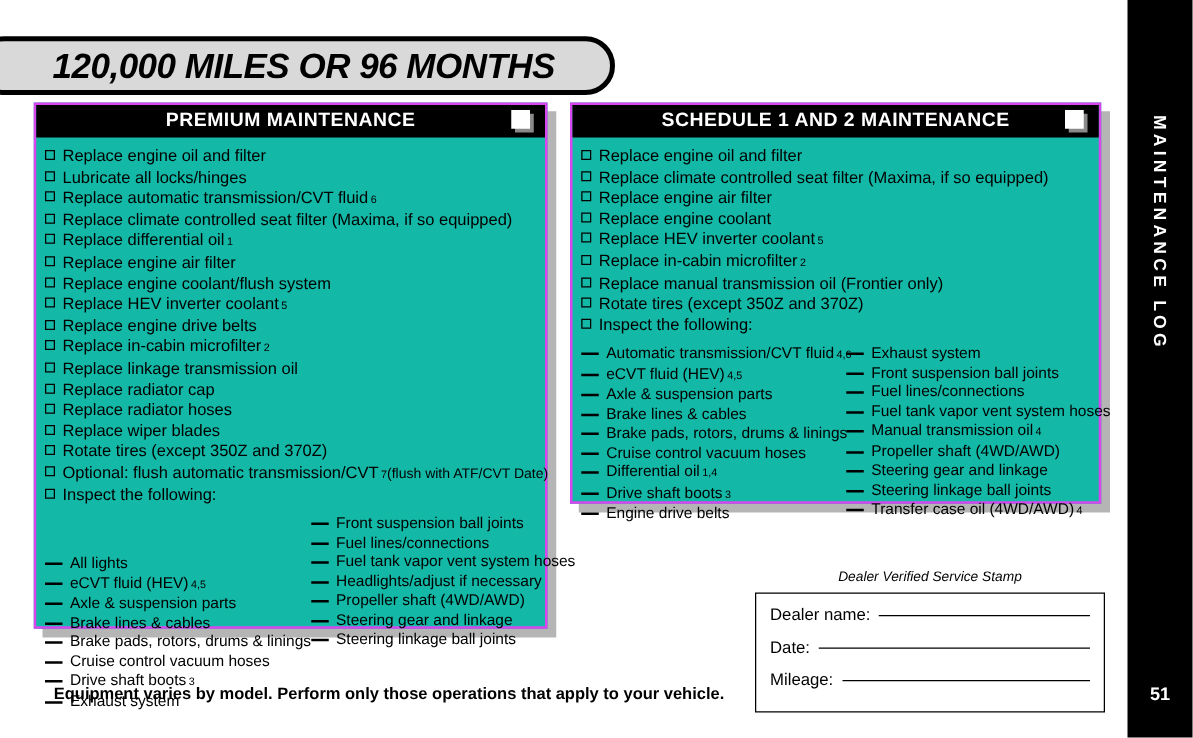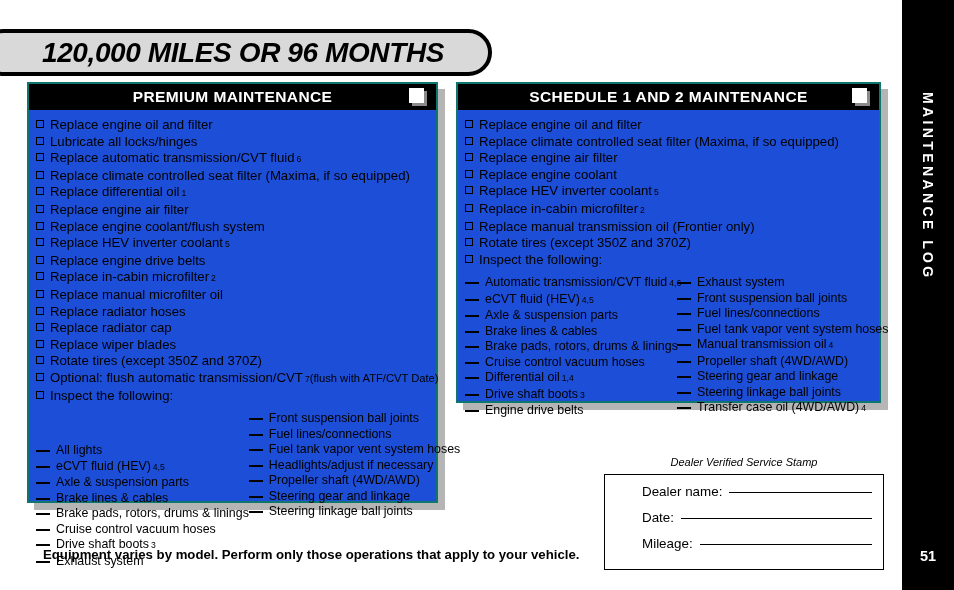--- a/index.html
+++ b/index.html
@@ -36,22 +36,22 @@
     font-size: 28px;
     font-weight: bold;
     font-style: italic;
     letter-spacing: -0.4px;
     white-space: nowrap;
   }
 
   
   .panel {
     position: absolute;
-    background: #1d4ed8;
-    border: 2px solid #0f766e;
+    background: #14b8a6;
+    border: 2px solid #d946ef;
     box-shadow: 7px 7px 0 #b5b5b5;
   }
   #panel-premium {
     left: 27px;
     top: 82px;
     width: 411px;
     height: 421px;
   }
   #panel-schedule {
     left: 456px;
@@ -165,21 +165,20 @@
     top: 474px;
     width: 280px;
     height: 96px;
     border: 1.5px solid #000000;
     padding: 9px 11px 0 11px;
   }
   .dealer-row {
     display: flex;
     align-items: baseline;
     margin-bottom: 11px;
-    margin-left: 26px;
   }
   .dealer-label {
     font-size: 13.4px;
     white-space: nowrap;
   }
   .dealer-line {
     flex: 1 1 auto;
     border-bottom: 1.6px solid #000000;
     margin-left: 7px;
     position: relative;
@@ -282,29 +281,29 @@
           <span class="cb"></span>
           <span>Replace engine drive belts</span>
         </li>
         <li>
           <span class="cb"></span>
           <span>Replace in-cabin microfilter</span>
           <span class="sup">2</span>
         </li>
         <li>
           <span class="cb"></span>
-          <span>Replace manual microfilter oil</span>
+          <span>Replace linkage transmission oil</span>
+        </li>
+        <li>
+          <span class="cb"></span>
+          <span>Replace radiator cap</span>
         </li>
         <li>
           <span class="cb"></span>
           <span>Replace radiator hoses</span>
-        </li>
-        <li>
-          <span class="cb"></span>
-          <span>Replace radiator cap</span>
         </li>
         <li>
           <span class="cb"></span>
           <span>Replace wiper blades</span>
         </li>
         <li>
           <span class="cb"></span>
           <span>Rotate tires (except 350Z and 370Z)</span>
         </li>
         <li>

